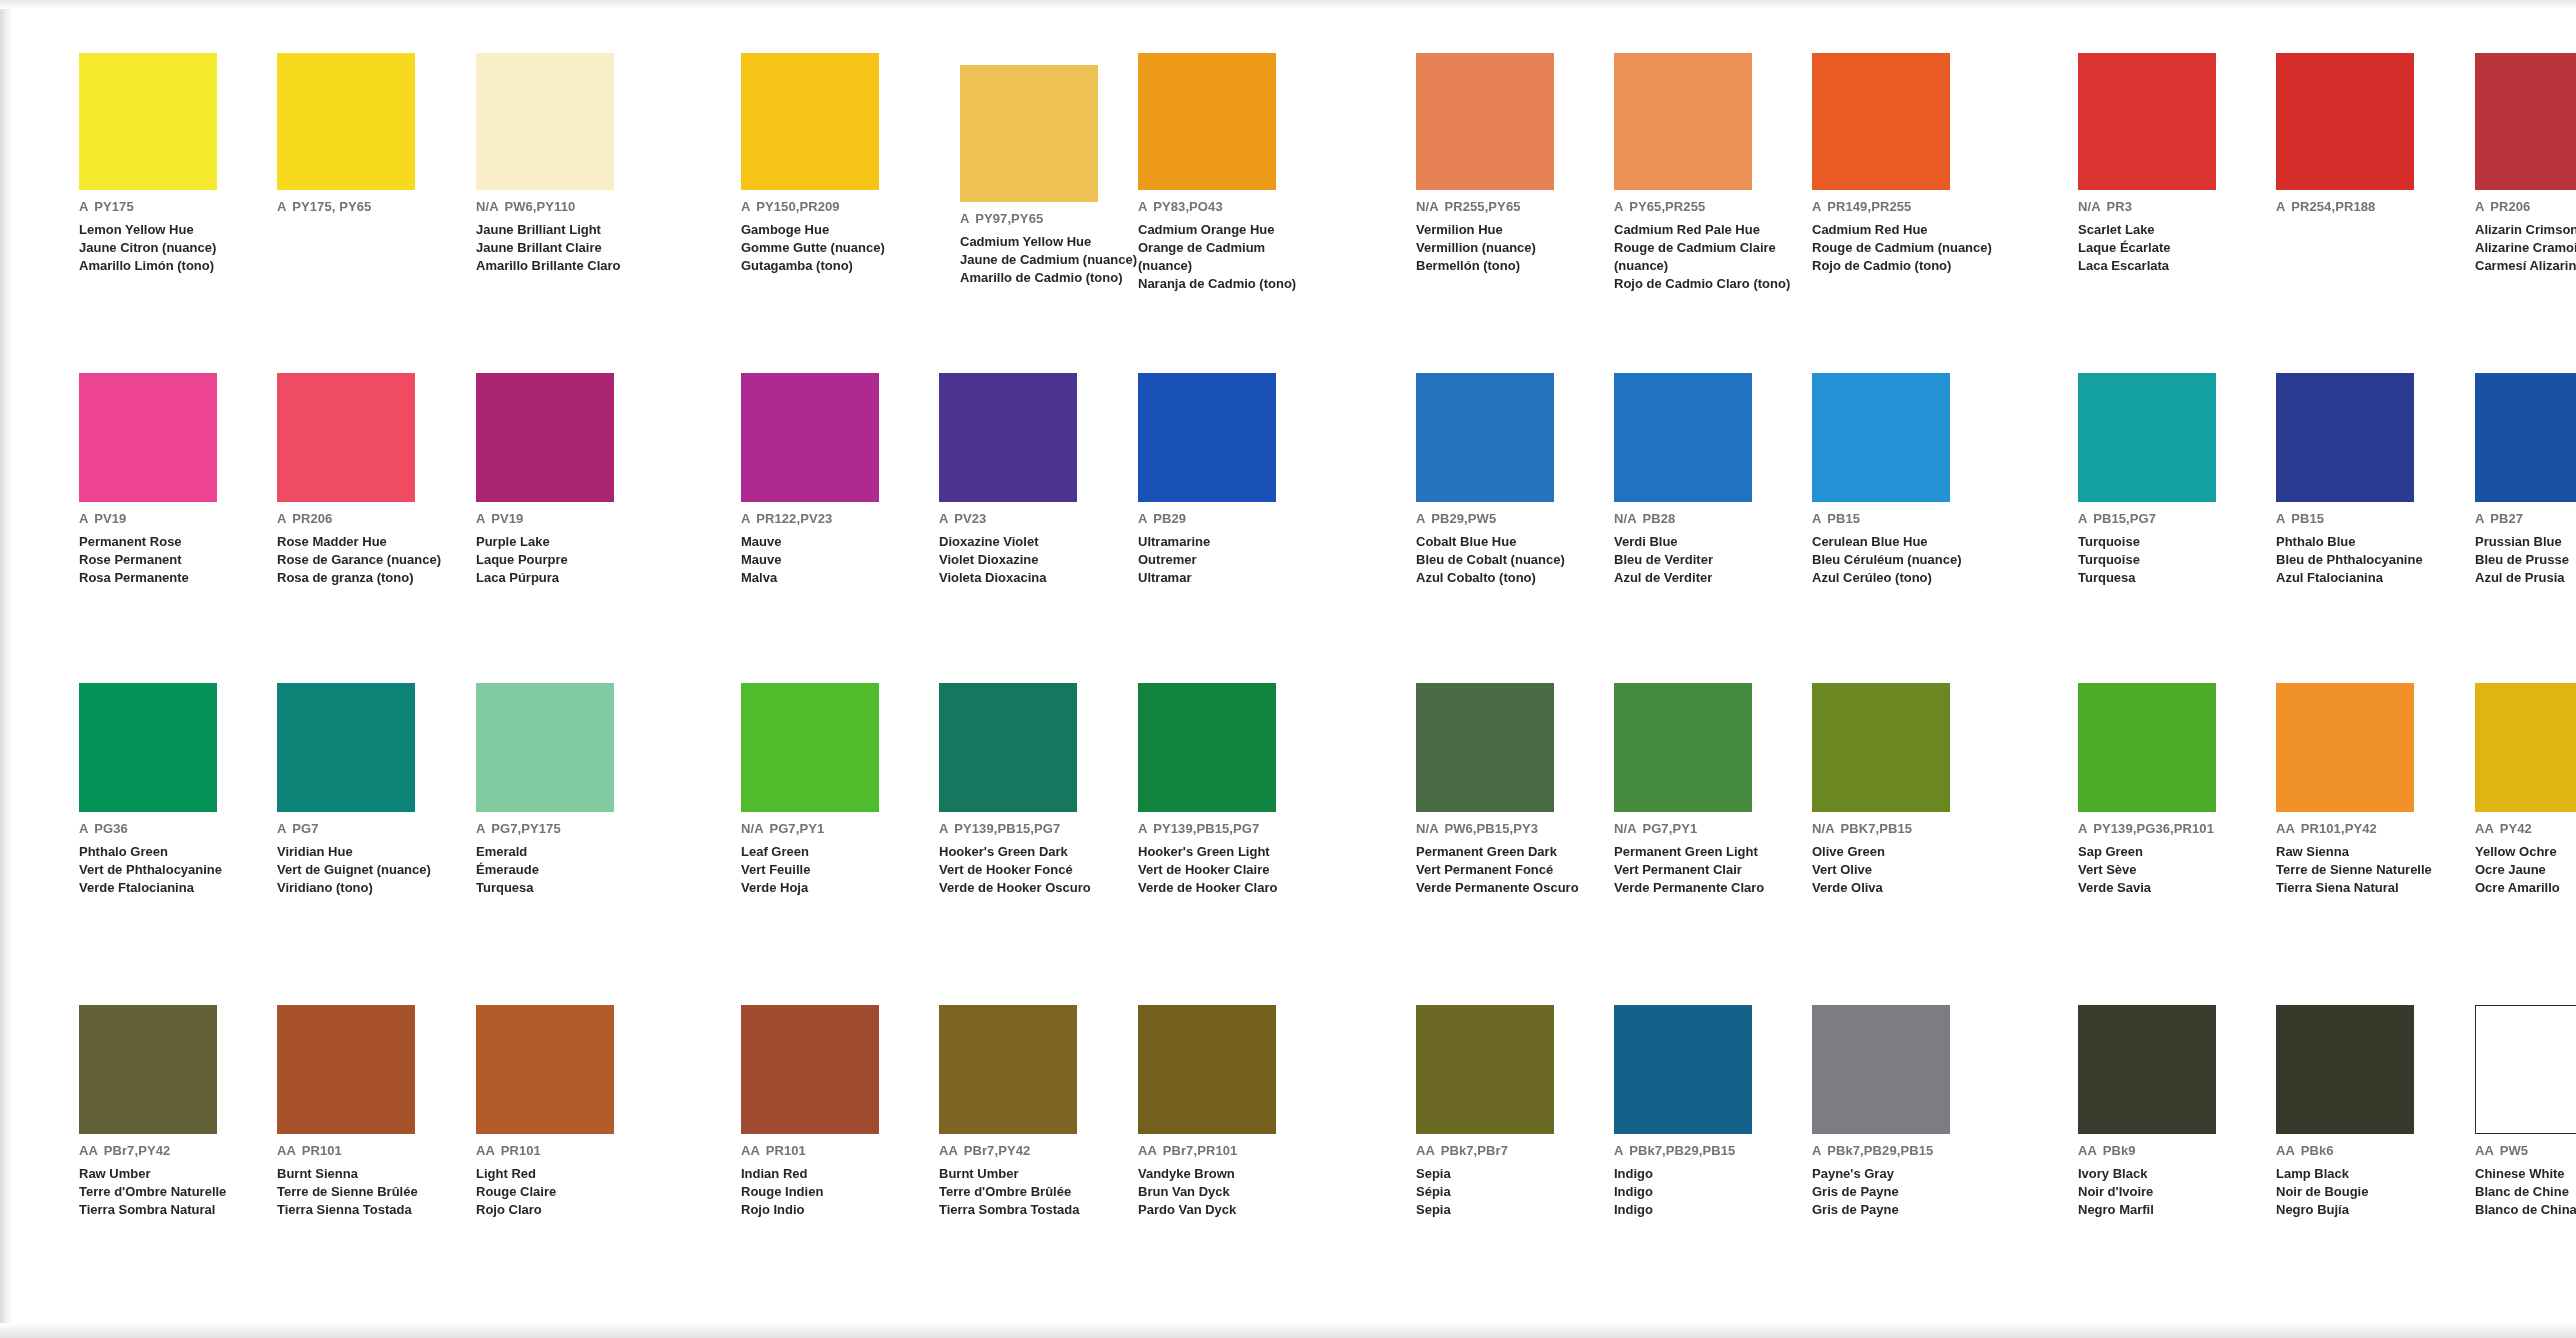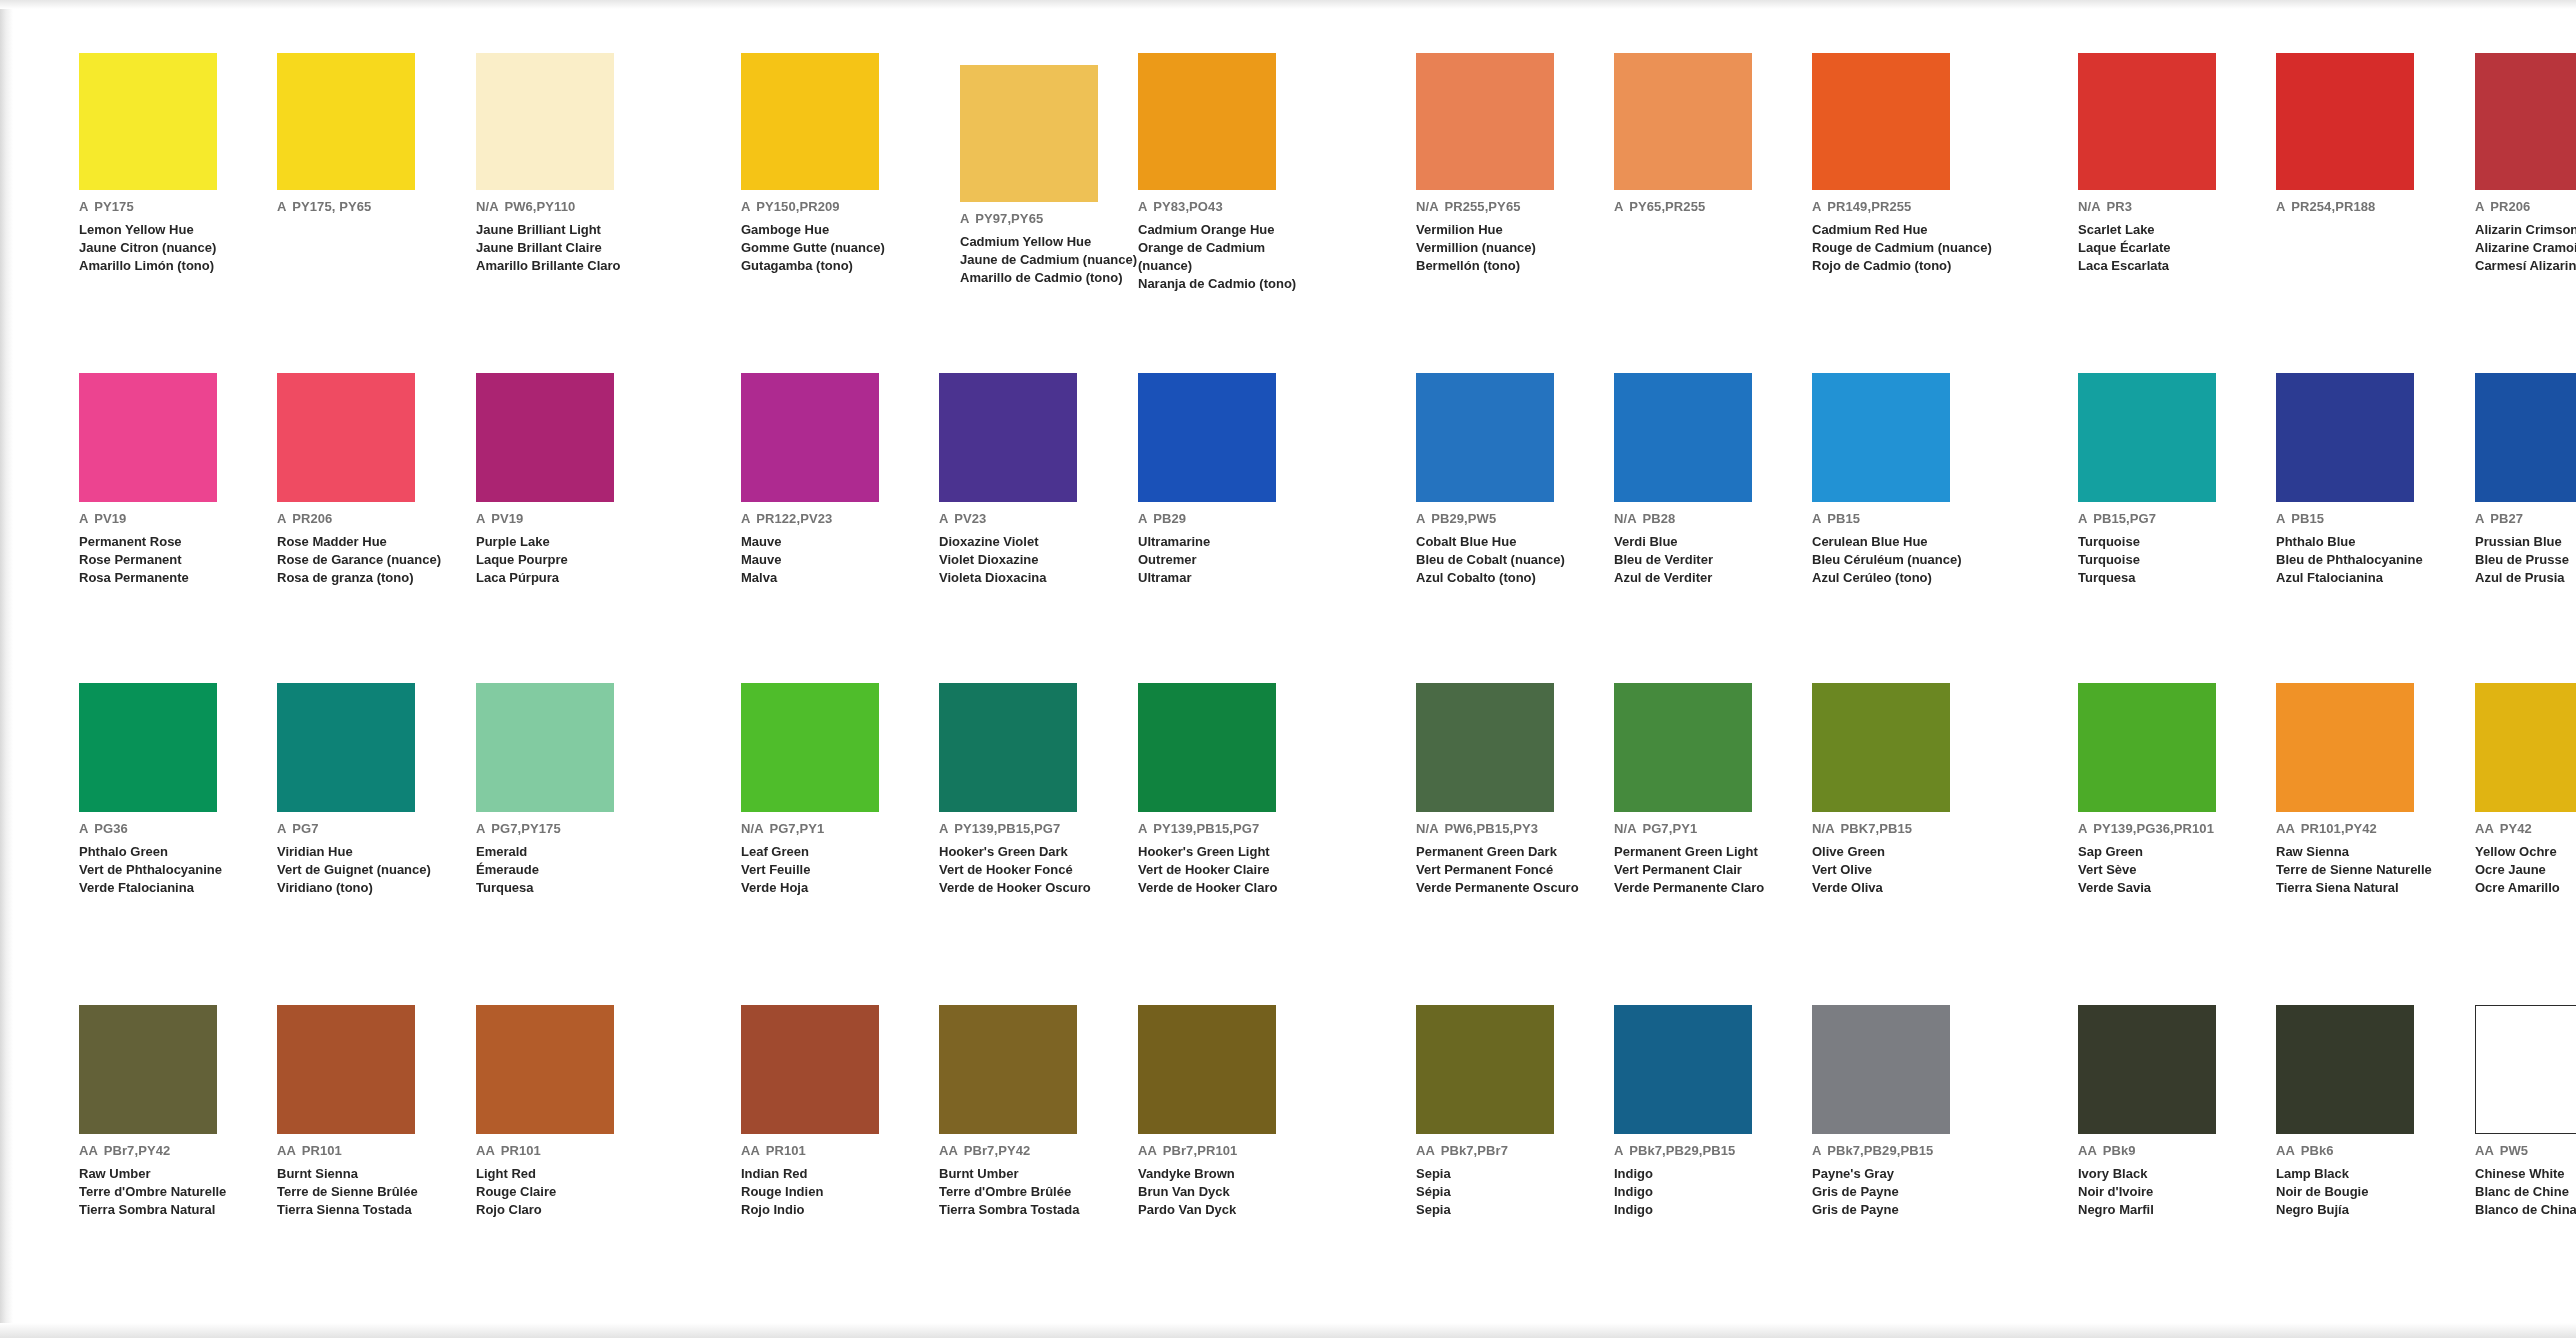--- a/index.html
+++ b/index.html
@@ -132,20 +132,25 @@
         <div class="code"><span class="ser">N/A</span><span>PR255,PY65</span></div>
         <div class="names">
           <div class="nm">Vermilion Hue</div>
           <div class="nm">Vermillion (nuance)</div>
           <div class="nm">Bermellón (tono)</div>
         </div>
       </div>
       <div class="cell" style="position: absolute; left: 1614px; top: 0px;">
         <div class="swatch" title="Cadmium Red Pale Hue" style="width: 138px; height: 137px; background: rgb(235, 145, 85);"></div>
         <div class="code"><span class="ser">A</span><span>PY65,PR255</span></div>
+        <div class="names">
+          <div class="nm">Cadmium Red Pale Hue</div>
+          <div class="nm">Rouge de Cadmium Claire (nuance)</div>
+          <div class="nm">Rojo de Cadmio Claro (tono)</div>
+        </div>
       </div>
       <div class="cell" style="position: absolute; left: 1812px; top: 0px;">
         <div class="swatch" title="Cadmium Red Hue" style="width: 138px; height: 137px; background: rgb(232, 91, 34);"></div>
         <div class="code"><span class="ser">A</span><span>PR149,PR255</span></div>
         <div class="names">
           <div class="nm">Cadmium Red Hue</div>
           <div class="nm">Rouge de Cadmium (nuance)</div>
           <div class="nm">Rojo de Cadmio (tono)</div>
         </div>
       </div>

